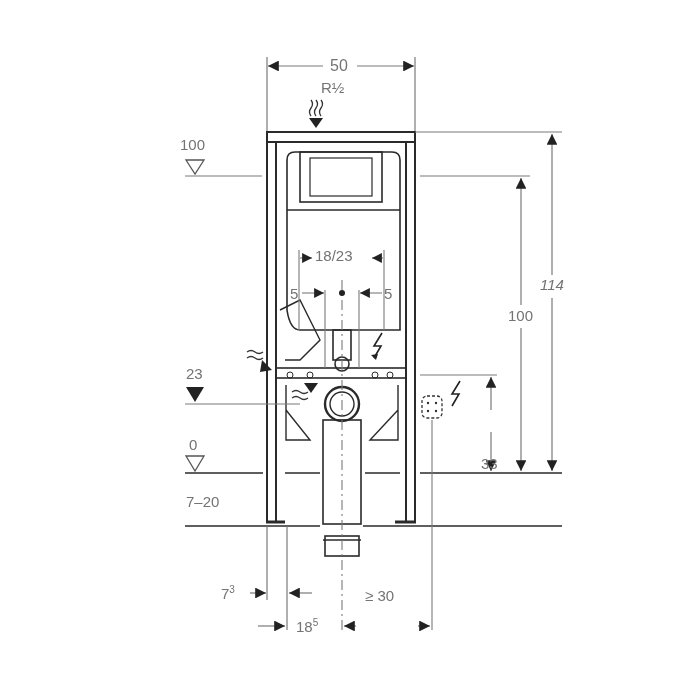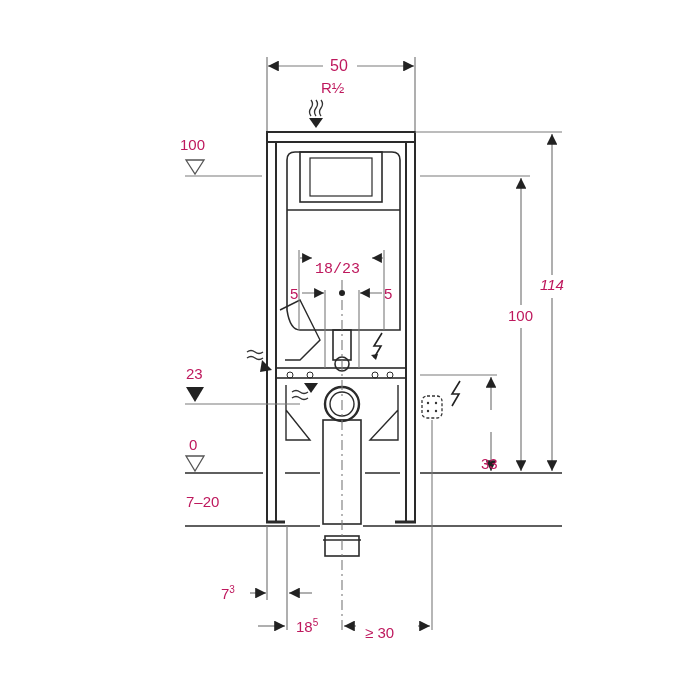--- a/index.html
+++ b/index.html
@@ -1,18 +1,18 @@
 <!DOCTYPE html>
 <html><head>
 <meta charset="utf-8">
 <style>
   html, body { margin:0; padding:0; background:#ffffff; }
   body { width:700px; height:700px; overflow:hidden; position:relative; font-family:"Liberation Sans", sans-serif; }
   #drawing { position:absolute; left:0; top:0; }
-  .lbl { position:absolute; color:#be185d; font-size:15px; line-height:1; white-space:nowrap; }
+  .lbl { position:absolute; color:#737373; font-size:15px; line-height:1; white-space:nowrap; }
   .lbl sup { font-size:10px; vertical-align:top; position:relative; top:-1px; }
 </style>
 </head>
 <body>
 
 <svg id="drawing" width="700" height="700" viewBox="0 0 700 700" xmlns="http://www.w3.org/2000/svg">
   <defs>
     <marker id="arr" viewBox="0 0 10 10" refX="10" refY="5" markerWidth="9" markerHeight="9" orient="auto-start-reverse">
       <path d="M0,0 L10,5 L0,10 z" fill="#222"></path>
     </marker>
@@ -141,21 +141,21 @@
     <line x1="418" y1="626" x2="430" y2="626" marker-end="url(#arr)"></line>
   </g>
 </svg>
 
 <div class="lbl" style="left:330px;top:58px;font-size:16px;">50</div>
 <div class="lbl" style="left:301px;top:80px;margin-left:20px;">R½</div>
 <div class="lbl" style="left:180px;top:137px;">100</div>
 <div class="lbl" style="left:186px;top:366px;">23</div>
 <div class="lbl" style="left:189px;top:437px;">0</div>
 <div class="lbl" style="left:186px;top:494px;">7–20</div>
-<div class="lbl" style="left:315px;top:262px;font-family:Liberation Mono, monospace;">18/23</div>
+<div class="lbl" style="left:315px;top:248px;">18/23</div>
 <div class="lbl" style="left:290px;top:286px;">5</div>
 <div class="lbl" style="left:384px;top:286px;">5</div>
 <div class="lbl" style="left:540px;top:277px;font-style:italic;">114</div>
 <div class="lbl" style="left:508px;top:308px;">100</div>
 <div class="lbl" style="left:481px;top:413px;margin-top:43px;">33</div>
 <div class="lbl" style="left:221px;top:586px;"><span>7</span><sup>3</sup></div>
 <div class="lbl" style="left:296px;top:619px;"><span>18</span><sup>5</sup></div>
-<div class="lbl" style="left:365px;top:625px;text-align:right;">≥ 30</div>
+<div class="lbl" style="left:365px;top:588px;text-align:right;">≥ 30</div>
 
 </body></html>

